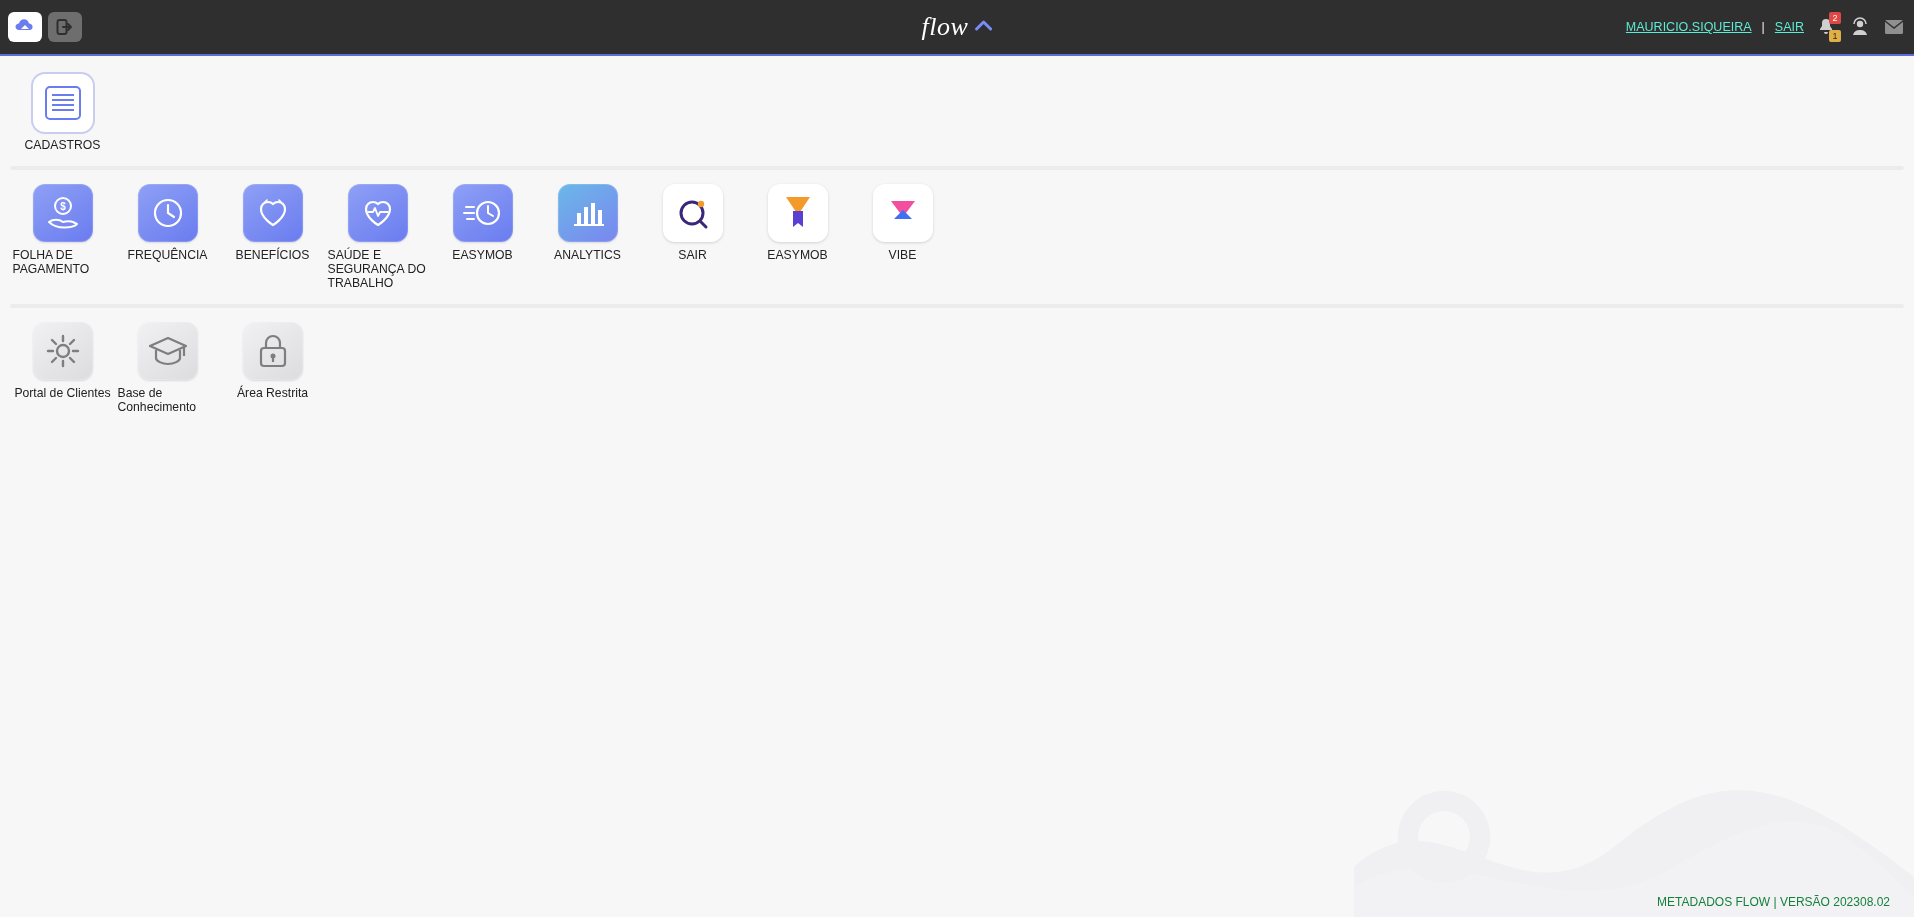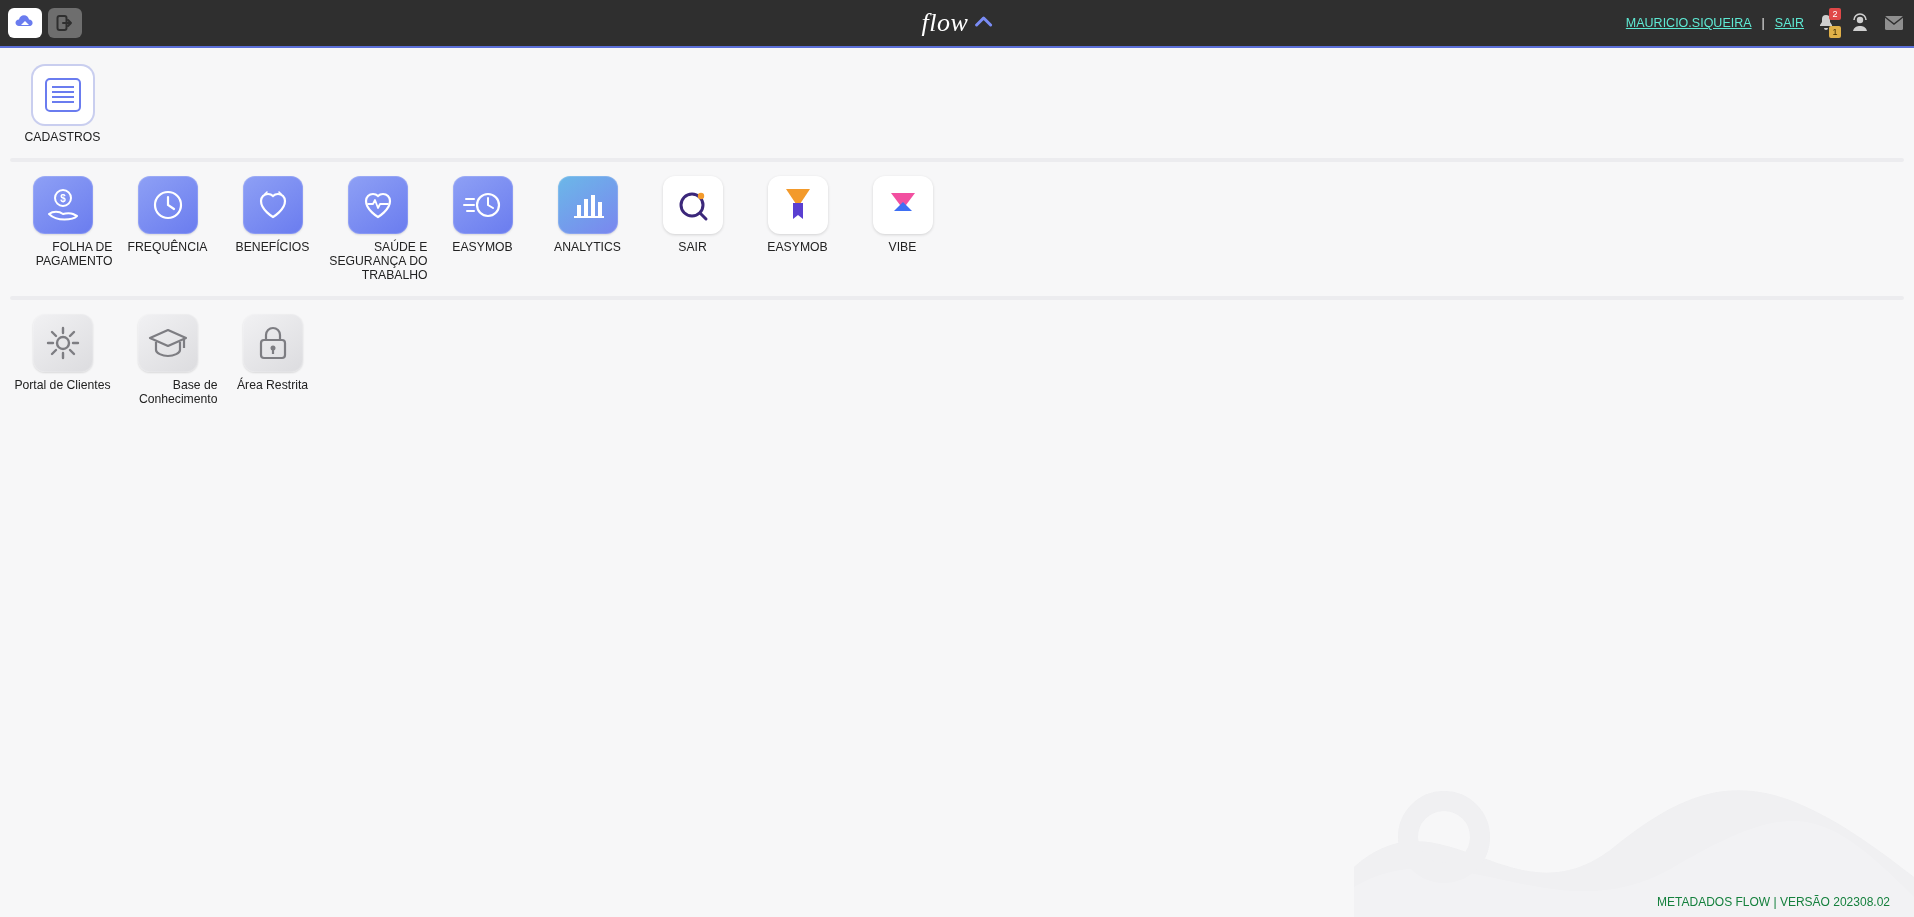--- a/index.html
+++ b/index.html
@@ -7,21 +7,21 @@
   body {
     font-family: "Segoe UI", Arial, sans-serif;
     background: #f7f7f8;
     color: #222;
     overflow: hidden;
     position: relative;
   }
 
   
   .topbar {
-    height: 48px;
+    height: 56px;
     background: #2f2f2f;
     display: flex;
     align-items: center;
     padding: 0 8px;
     position: relative;
     border-bottom: 2px solid #5b6fd8;
   }
   .topbar-left { display: flex; align-items: center; gap: 6px; }
   .topbtn {
     width: 34px; height: 30px;
@@ -94,21 +94,21 @@
     background: #ececef;
     margin: 0 0 14px 0;
     width: 100%;
     border-radius: 2px;
   }
   .app-item {
     width: 105px;
     display: flex;
     flex-direction: column;
     align-items: center;
-    text-align: right;
+    text-align: left;
     cursor: pointer;
   }
   .app-item .label {
     font-size: 12.2px;
     color: #222;
     margin-top: 6px;
     line-height: 1.15;
     max-width: 100px;
   }
   .tile {

